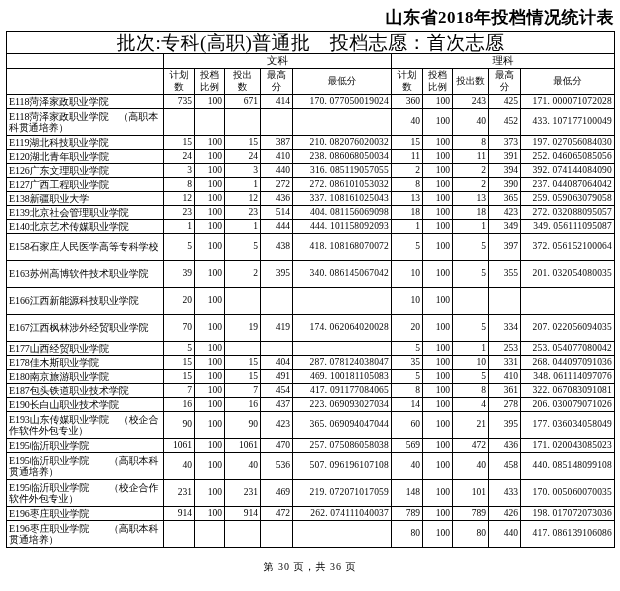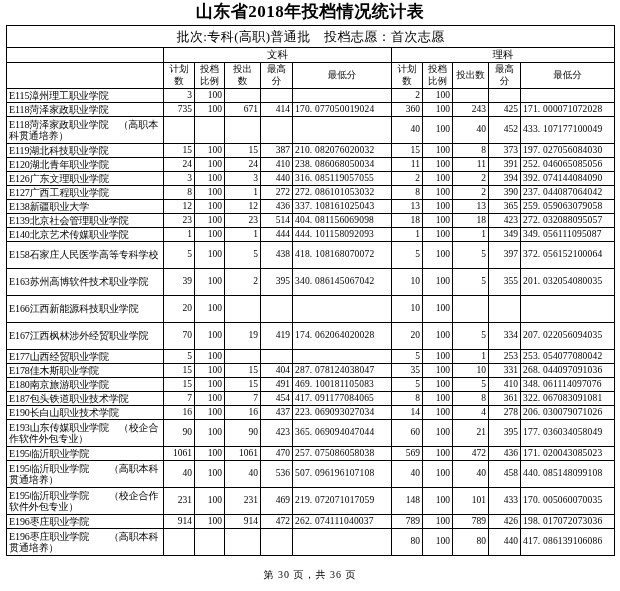--- a/index.html
+++ b/index.html
@@ -15,46 +15,46 @@
     overflow: hidden;
   }
   .page {
     width: 620px;
     height: 591px;
     position: relative;
     box-sizing: border-box;
     padding: 0 6px;
   }
   .doc-title {
-    text-align: center;
+    text-align: right;
     font-size: 17px;
     font-weight: bold;
     letter-spacing: 0.5px;
     line-height: 20px;
-    padding-top: 2px;
+    padding-top: 8px;
     padding-bottom: 3px;
     white-space: nowrap;
   }
   table.stat {
     border-collapse: collapse;
     width: 608px;
     table-layout: fixed;
     font-size: 9.5px;
   }
   table.stat td, table.stat th {
     border: 1px solid #000000;
     padding: 0px 2px;
     vertical-align: middle;
     font-weight: normal;
     line-height: 11.5px;
     overflow: hidden;
   }
   .batchline td {
     text-align: center;
-    font-size: 13px;
+    font-size: 19px;
     font-weight: bold;
     height: 21px;
     letter-spacing: 0.4px;
     white-space: nowrap;
     margin-left: 18px;
   }
   .grp th {
     text-align: center;
     font-size: 10.5px;
     height: 14px;
@@ -73,21 +73,21 @@
     font-size: 10px;
     line-height: 12.5px;
     letter-spacing: -0.1px;
   }
   td.num {
     text-align: right;
     font-size: 9.5px;
     font-variant-numeric: tabular-nums;
   }
   td.score {
-    text-align: left;
+    text-align: right;
     font-size: 9.5px;
     letter-spacing: 0.2px;
   }
   .r1 td { height: 13px; }
   .r2 td { height: 26px; }
   .footer {
     text-align: center;
     font-size: 10px;
     padding-top: 12px;
     letter-spacing: 1px;
@@ -164,33 +164,20 @@
         <th>投出数</th>
         <th class="two-line">
           <span>最高</span>
           <span>分</span>
         </th>
         <th>最低分</th>
       </tr>
     </thead>
     <tbody id="tbody">
         <tr class="r1">
-          <td class="school">E115漳州理工职业学院</td>
-          <td class="num">3</td>
-          <td class="num">100</td>
-          <td class="num"></td>
-          <td class="num"></td>
-          <td class="score"></td>
-          <td class="num">2</td>
-          <td class="num">100</td>
-          <td class="num"></td>
-          <td class="num"></td>
-          <td class="score"></td>
-        </tr>
-        <tr class="r1">
           <td class="school">E118菏泽家政职业学院</td>
           <td class="num">735</td>
           <td class="num">100</td>
           <td class="num">671</td>
           <td class="num">414</td>
           <td class="score">170. 077050019024</td>
           <td class="num">360</td>
           <td class="num">100</td>
           <td class="num">243</td>
           <td class="num">425</td>

